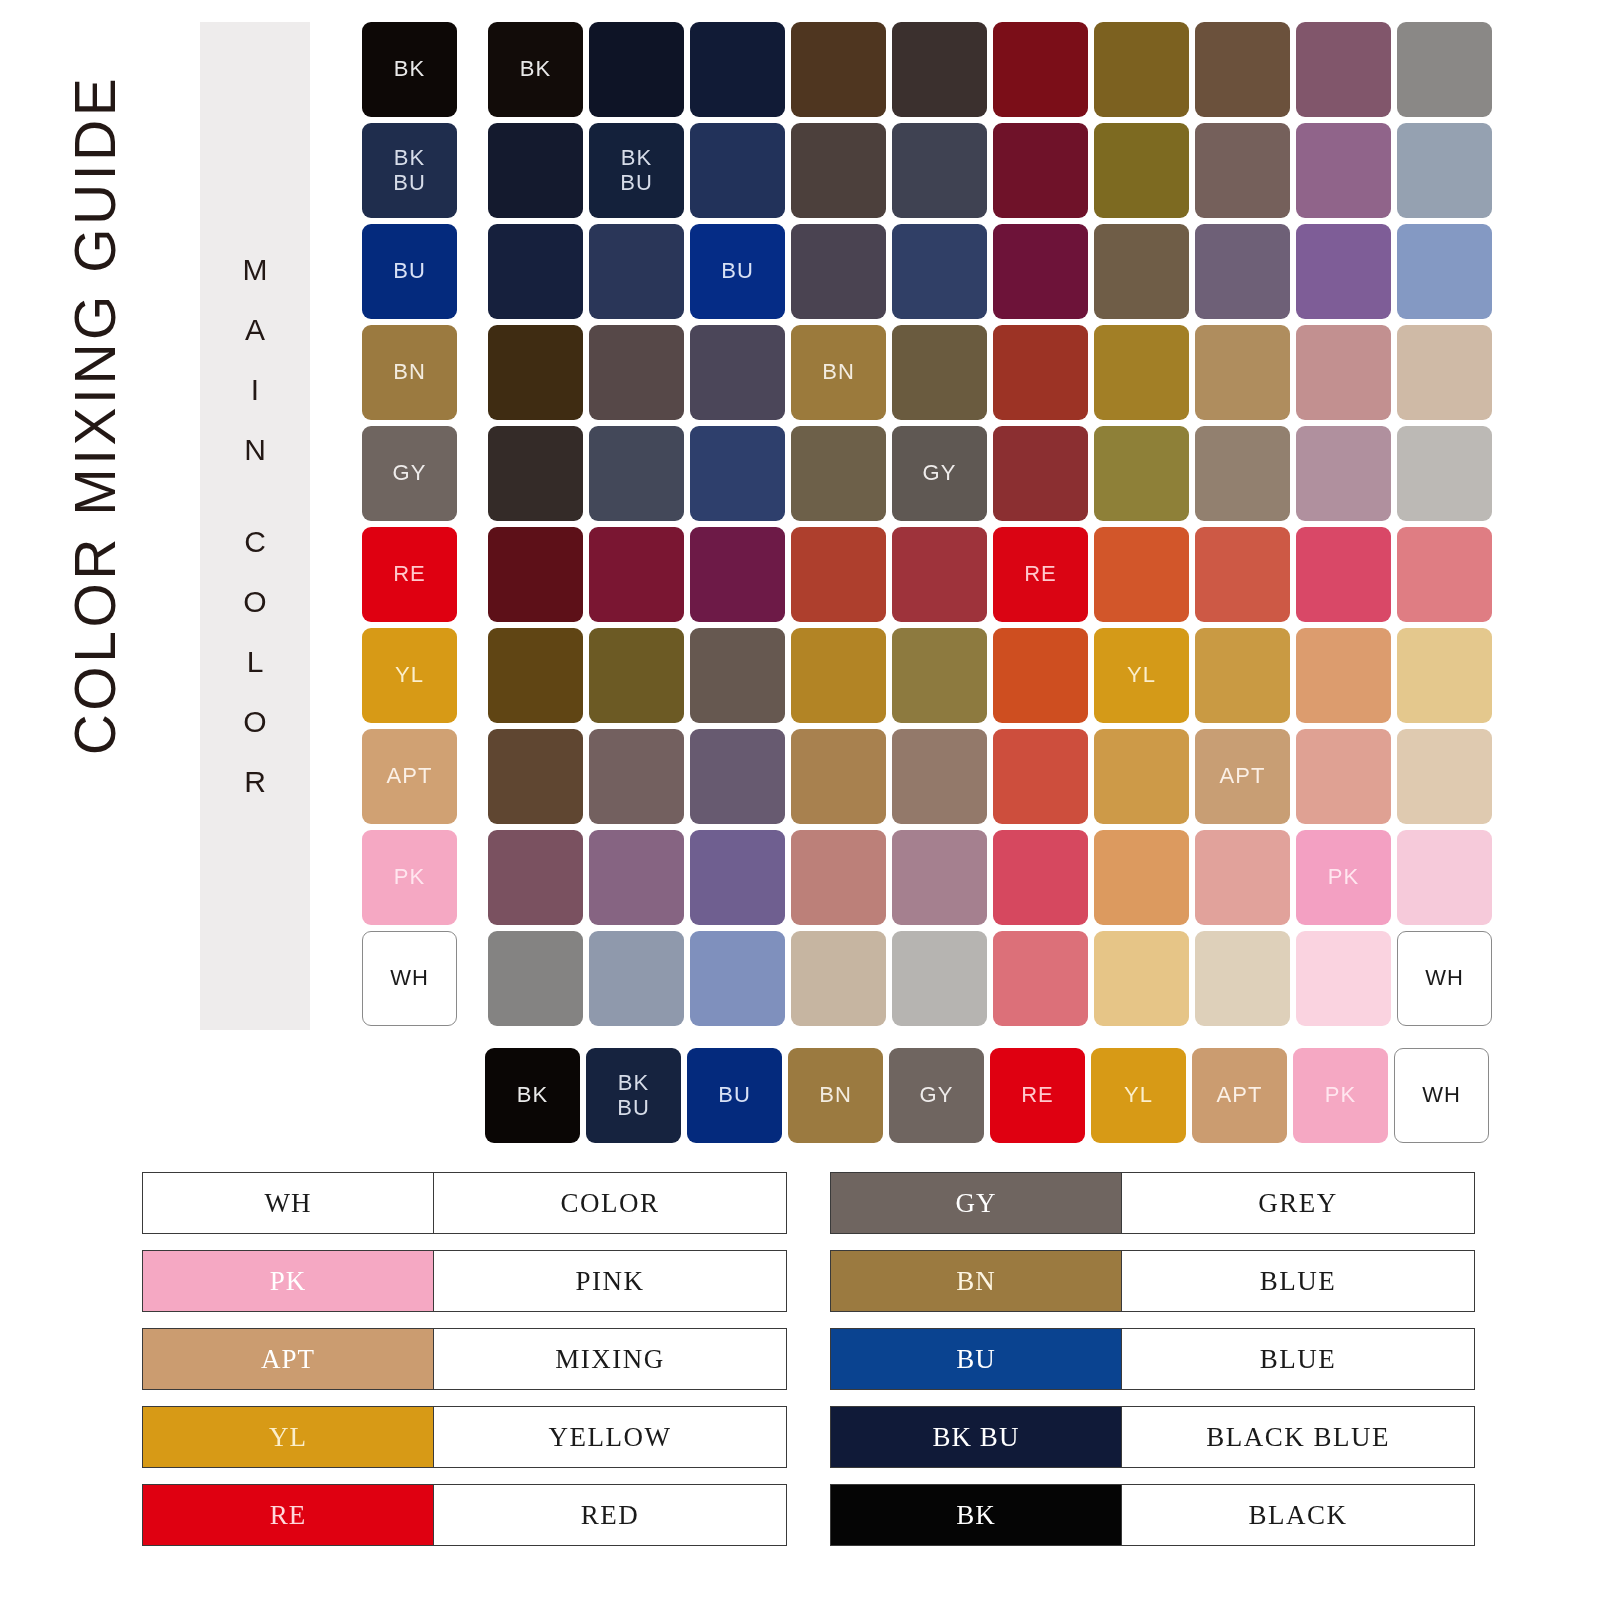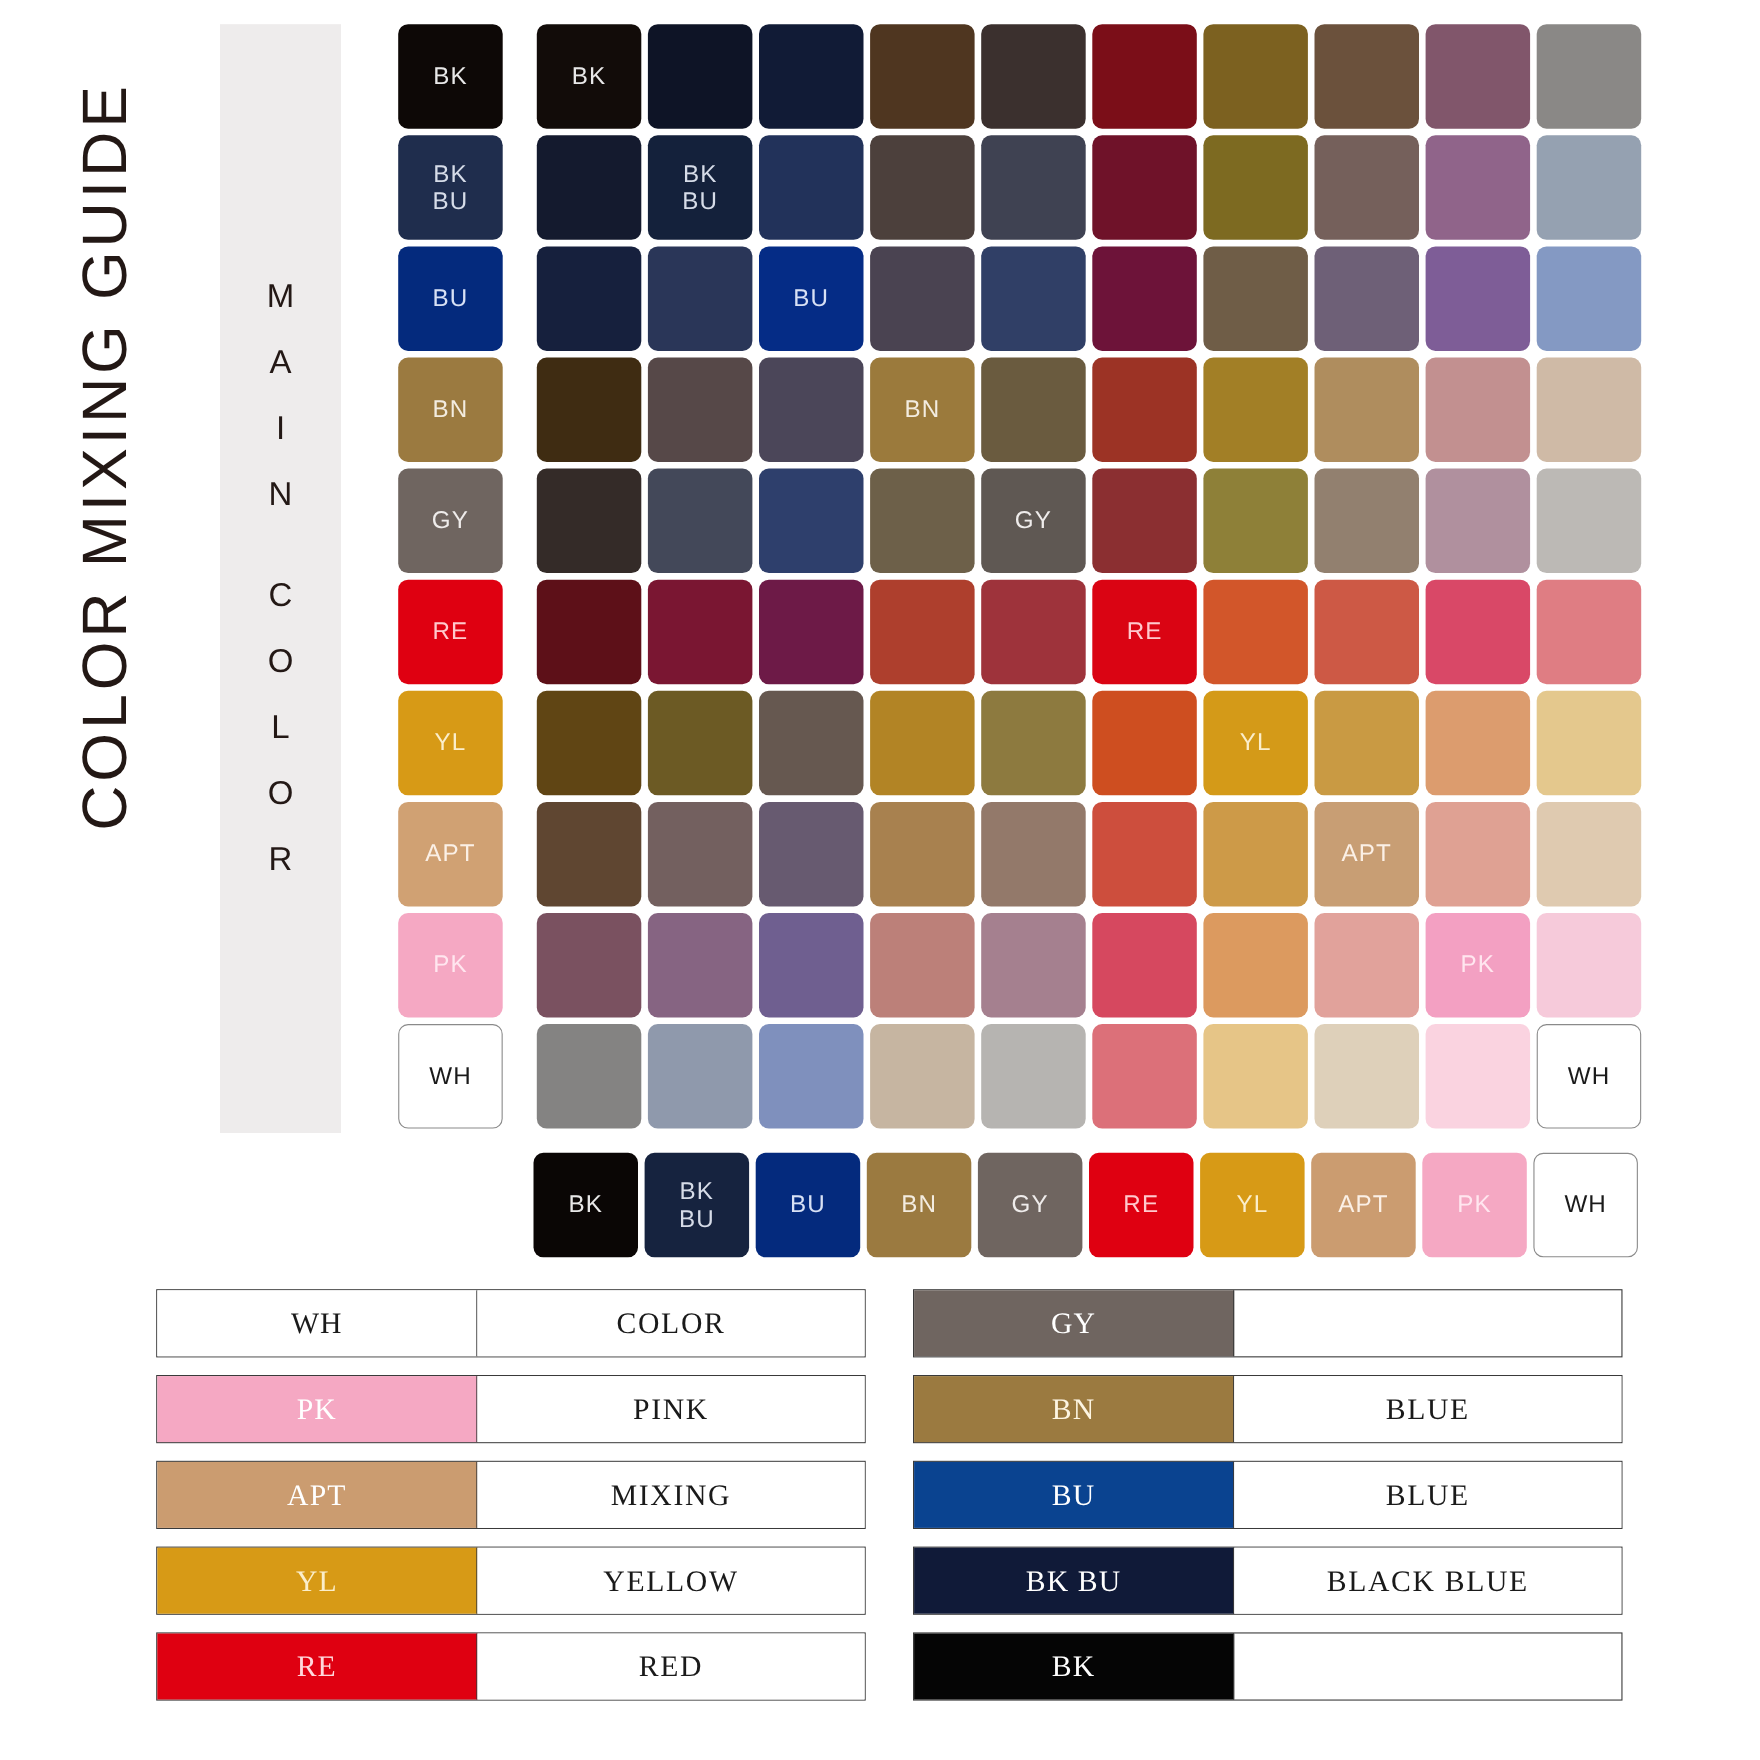--- a/index.html
+++ b/index.html
@@ -394,29 +394,31 @@
       <div class="legend-name">YELLOW</div>
     </div>
     <div class="legend-row">
       <div class="legend-chip" style="background: rgb(223, 0, 17); color: rgb(255, 216, 220);">RE</div>
       <div class="legend-name">RED</div>
     </div>
   </div>
 <div id="legend-right" class="legend-col">
     <div class="legend-row">
       <div class="legend-chip" style="background: rgb(111, 101, 96); color: rgb(255, 255, 255);">GY</div>
+      <div class="legend-name">GREY</div>
     </div>
     <div class="legend-row">
       <div class="legend-chip" style="background: rgb(155, 122, 64); color: rgb(253, 245, 226);">BN</div>
       <div class="legend-name">BLUE</div>
     </div>
     <div class="legend-row">
       <div class="legend-chip" style="background: rgb(10, 67, 144); color: rgb(255, 255, 255);">BU</div>
       <div class="legend-name">BLUE</div>
     </div>
     <div class="legend-row">
       <div class="legend-chip" style="background: rgb(16, 26, 56); color: rgb(255, 255, 255);">BK BU</div>
       <div class="legend-name">BLACK BLUE</div>
     </div>
     <div class="legend-row">
       <div class="legend-chip" style="background: rgb(5, 5, 5); color: rgb(255, 255, 255);">BK</div>
+      <div class="legend-name">BLACK</div>
     </div>
   </div>
 
 </body></html>

